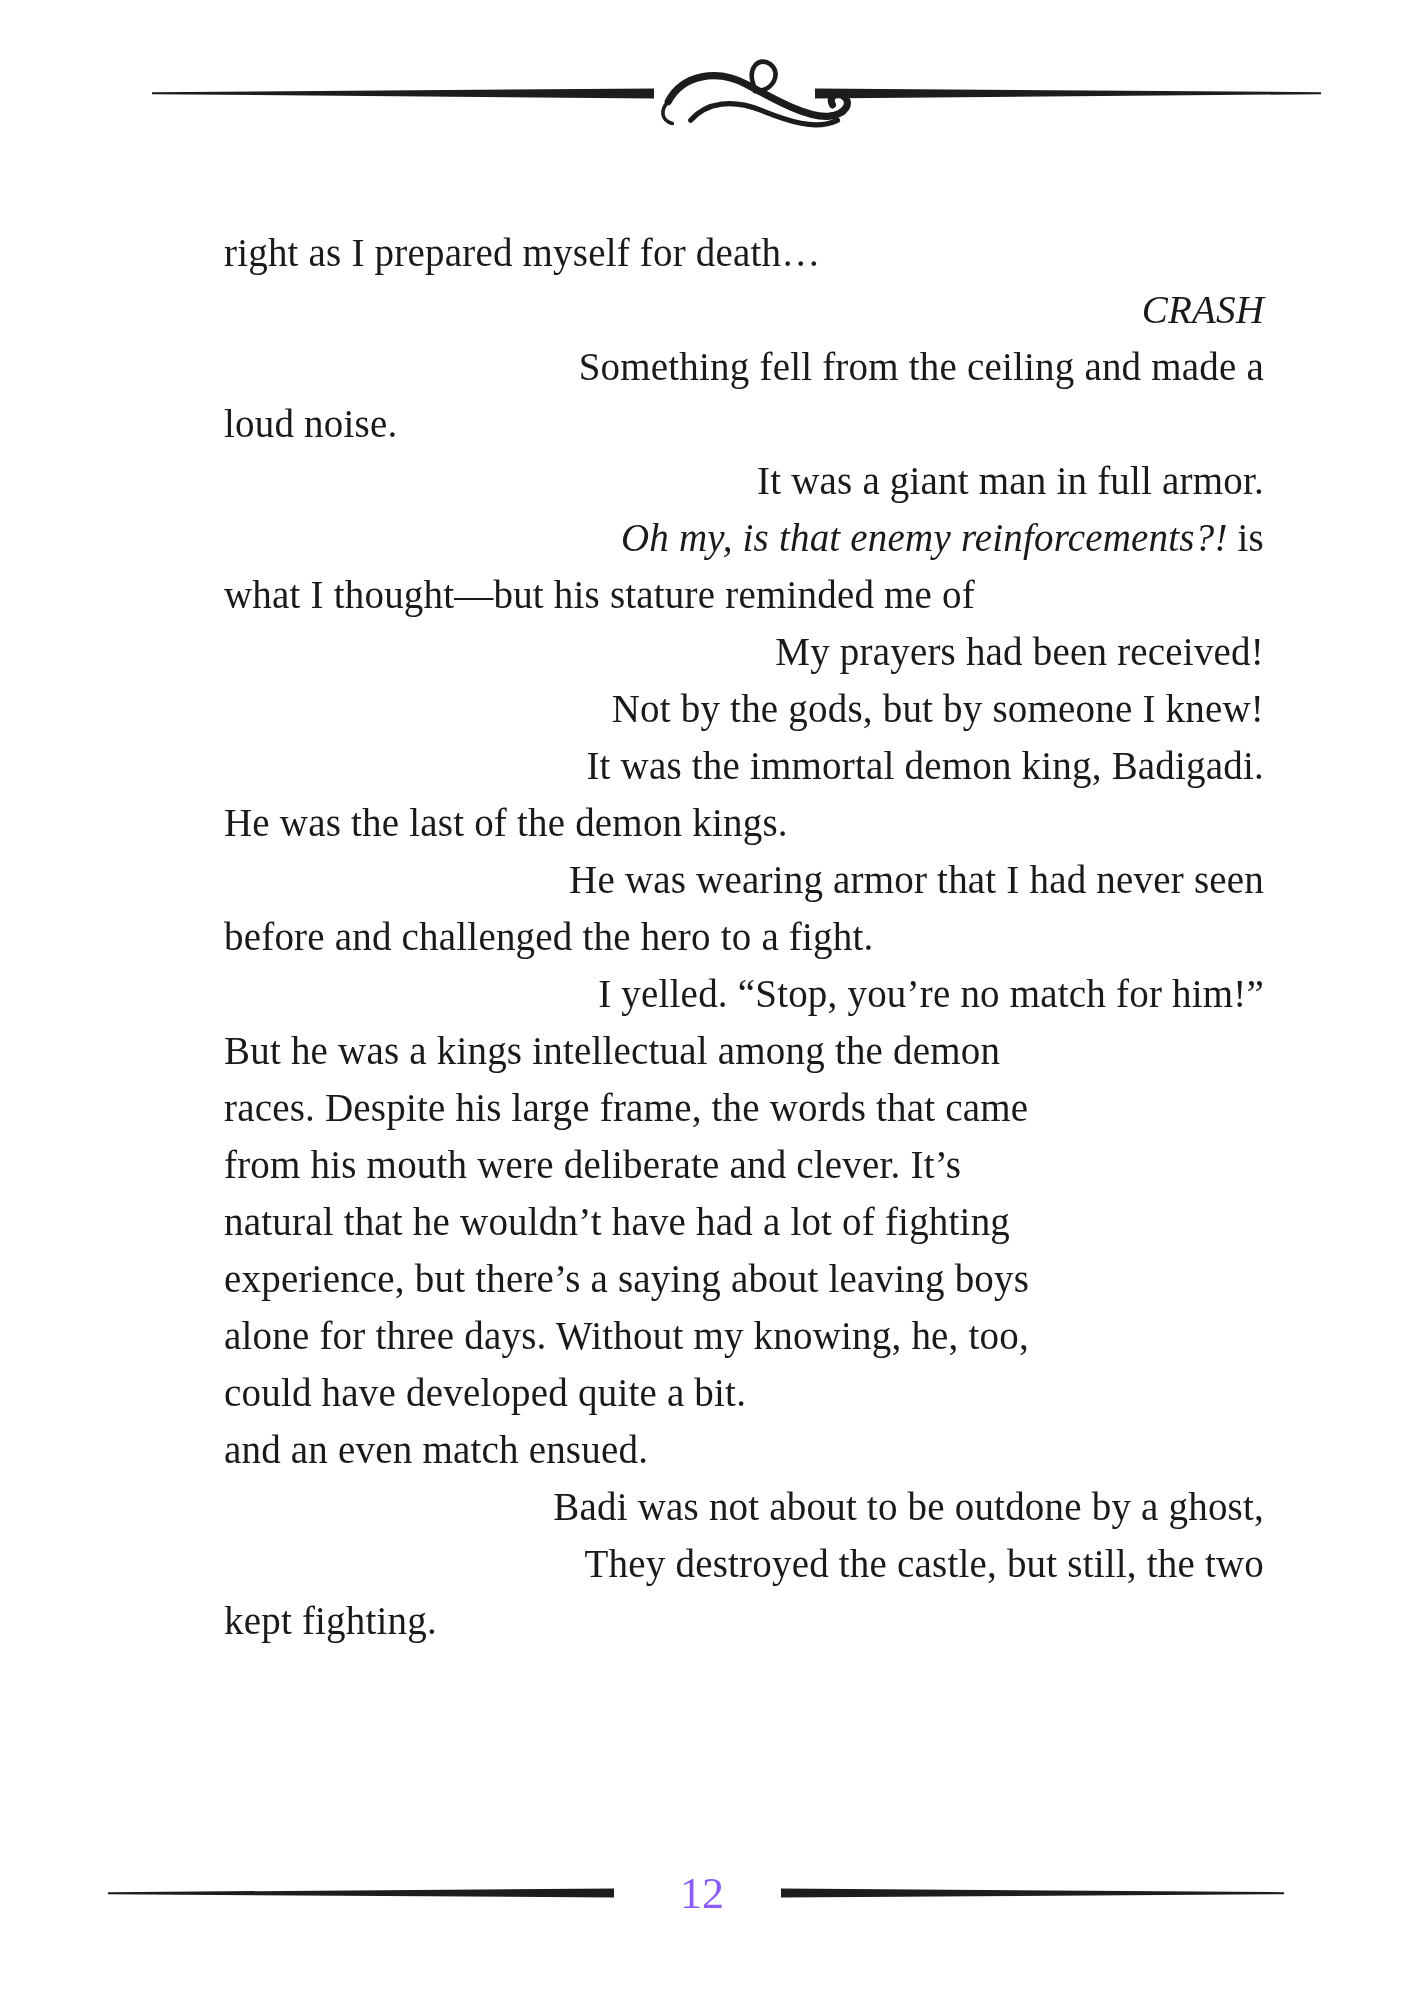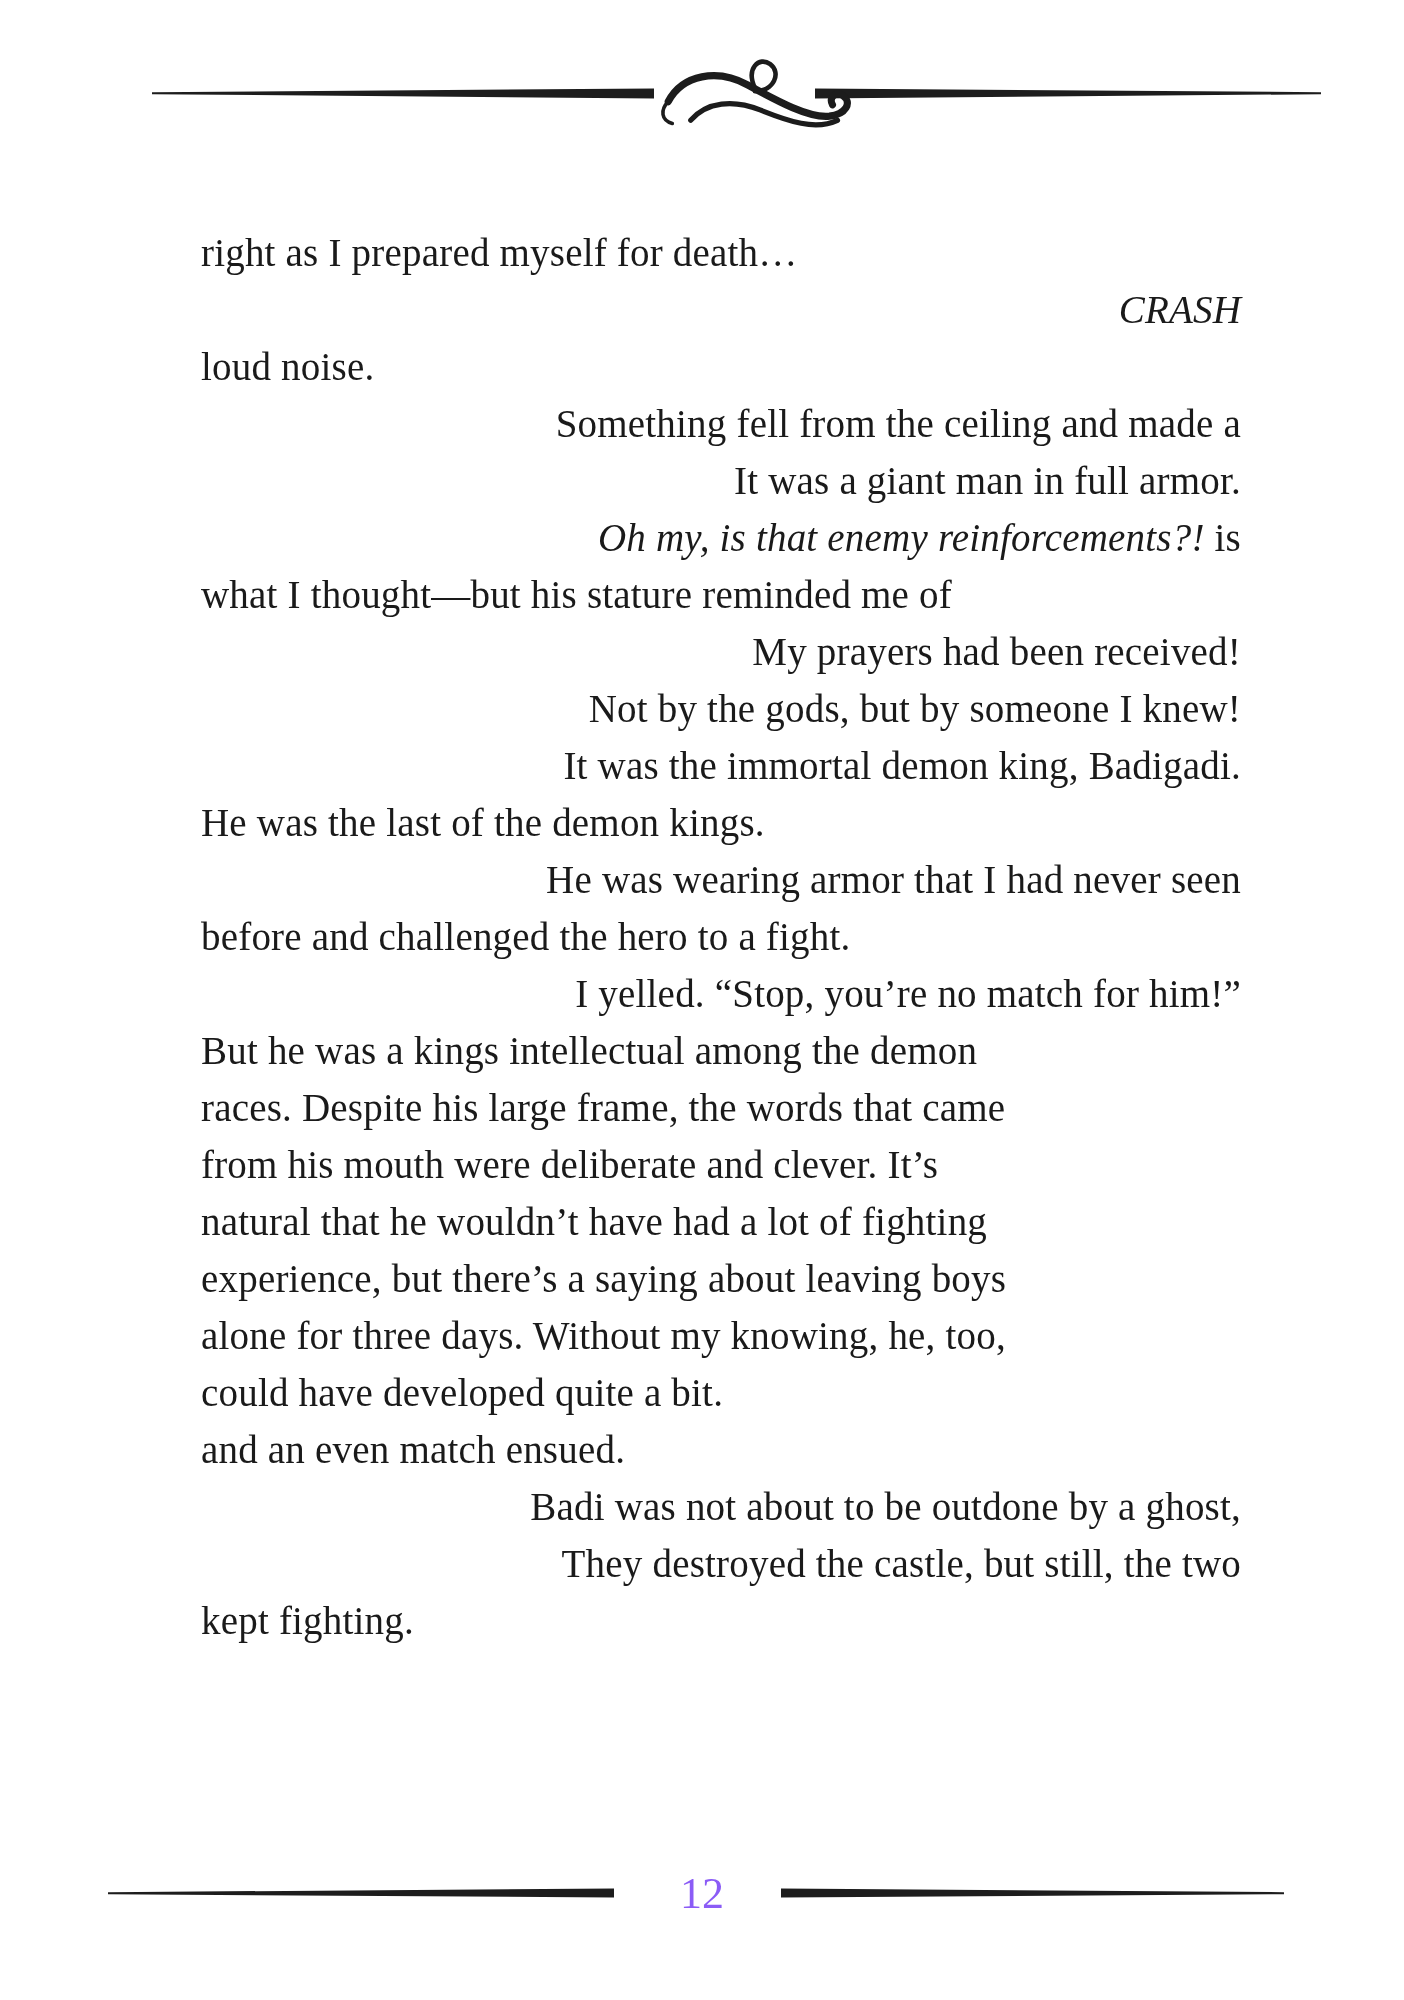--- a/index.html
+++ b/index.html
@@ -37,21 +37,21 @@
   .rule {
     fill: #1d1d1d;
   }
   .flourish {
     fill: none;
     stroke: #1c1c1c;
     stroke-linecap: round;
   }
   .text-block {
     position: absolute;
-    left: 201px;
+    left: 224px;
     top: 224px;
     width: 1040px;
   }
   .line {
     margin: 0;
     padding: 0;
     font-size: 39px;
     line-height: 57px;
     white-space: nowrap;
     letter-spacing: 0.2px;
@@ -87,22 +87,22 @@
       <path class="flourish" stroke-width="7" d="M12,40 C26,14 60,8 90,24 C120,40 150,56 170,54 C186,52 193,41 183,34 C176,30 169,36 173,43"></path>
       <path class="flourish" stroke-width="5" d="M34,58 C50,40 76,38 102,48 C130,59 156,68 178,58"></path>
       <path class="flourish" stroke-width="4.5" d="M97,27 C88,8 101,-4 112,4 C123,12 116,30 97,30"></path>
       <path class="flourish" stroke-width="3.5" d="M12,40 C4,48 5,58 16,61"></path>
     </g>
   </svg>
 
   <div class="text-block">
       <p class="line"><span>right as I prepared myself for death…</span></p>
       <p class="line indent"><span class="it">CRASH</span></p>
+      <p class="line indent"><span>Something fell from the ceiling and made a</span></p>
       <p class="line"><span>loud noise.</span></p>
-      <p class="line indent"><span>Something fell from the ceiling and made a</span></p>
       <p class="line indent"><span>It was a giant man in full armor.</span></p>
       <p class="line indent"><span class="it">Oh my, is that enemy reinforcements?!</span><span> is</span></p>
       <p class="line"><span>what I thought—but his stature reminded me of</span></p>
       <p class="line indent"><span>My prayers had been received!</span></p>
       <p class="line indent"><span>Not by the gods, but by someone I knew!</span></p>
       <p class="line indent"><span>It was the immortal demon king, Badigadi.</span></p>
       <p class="line"><span>He was the last of the demon kings.</span></p>
       <p class="line indent"><span>He was wearing armor that I had never seen</span></p>
       <p class="line"><span>before and challenged the hero to a fight.</span></p>
       <p class="line indent"><span>I yelled. “Stop, you’re no match for him!”</span></p>

